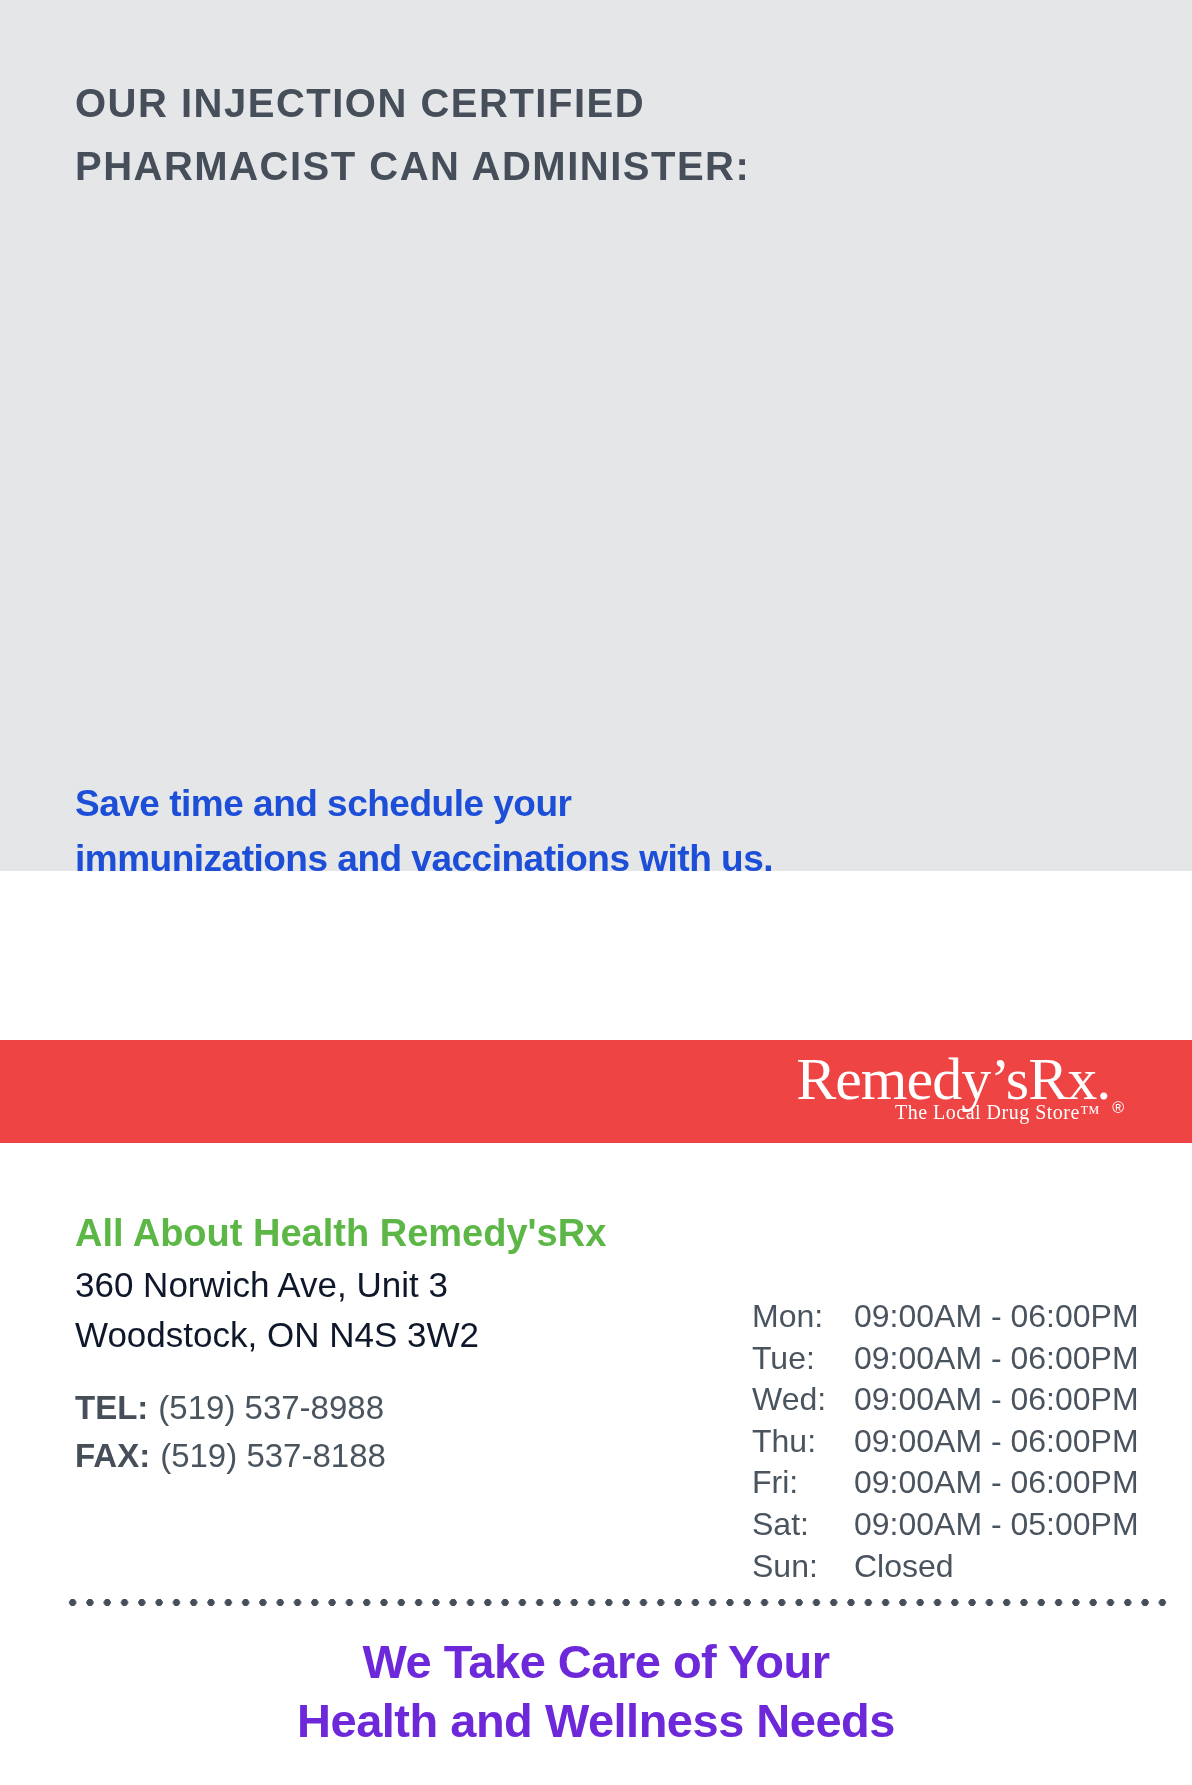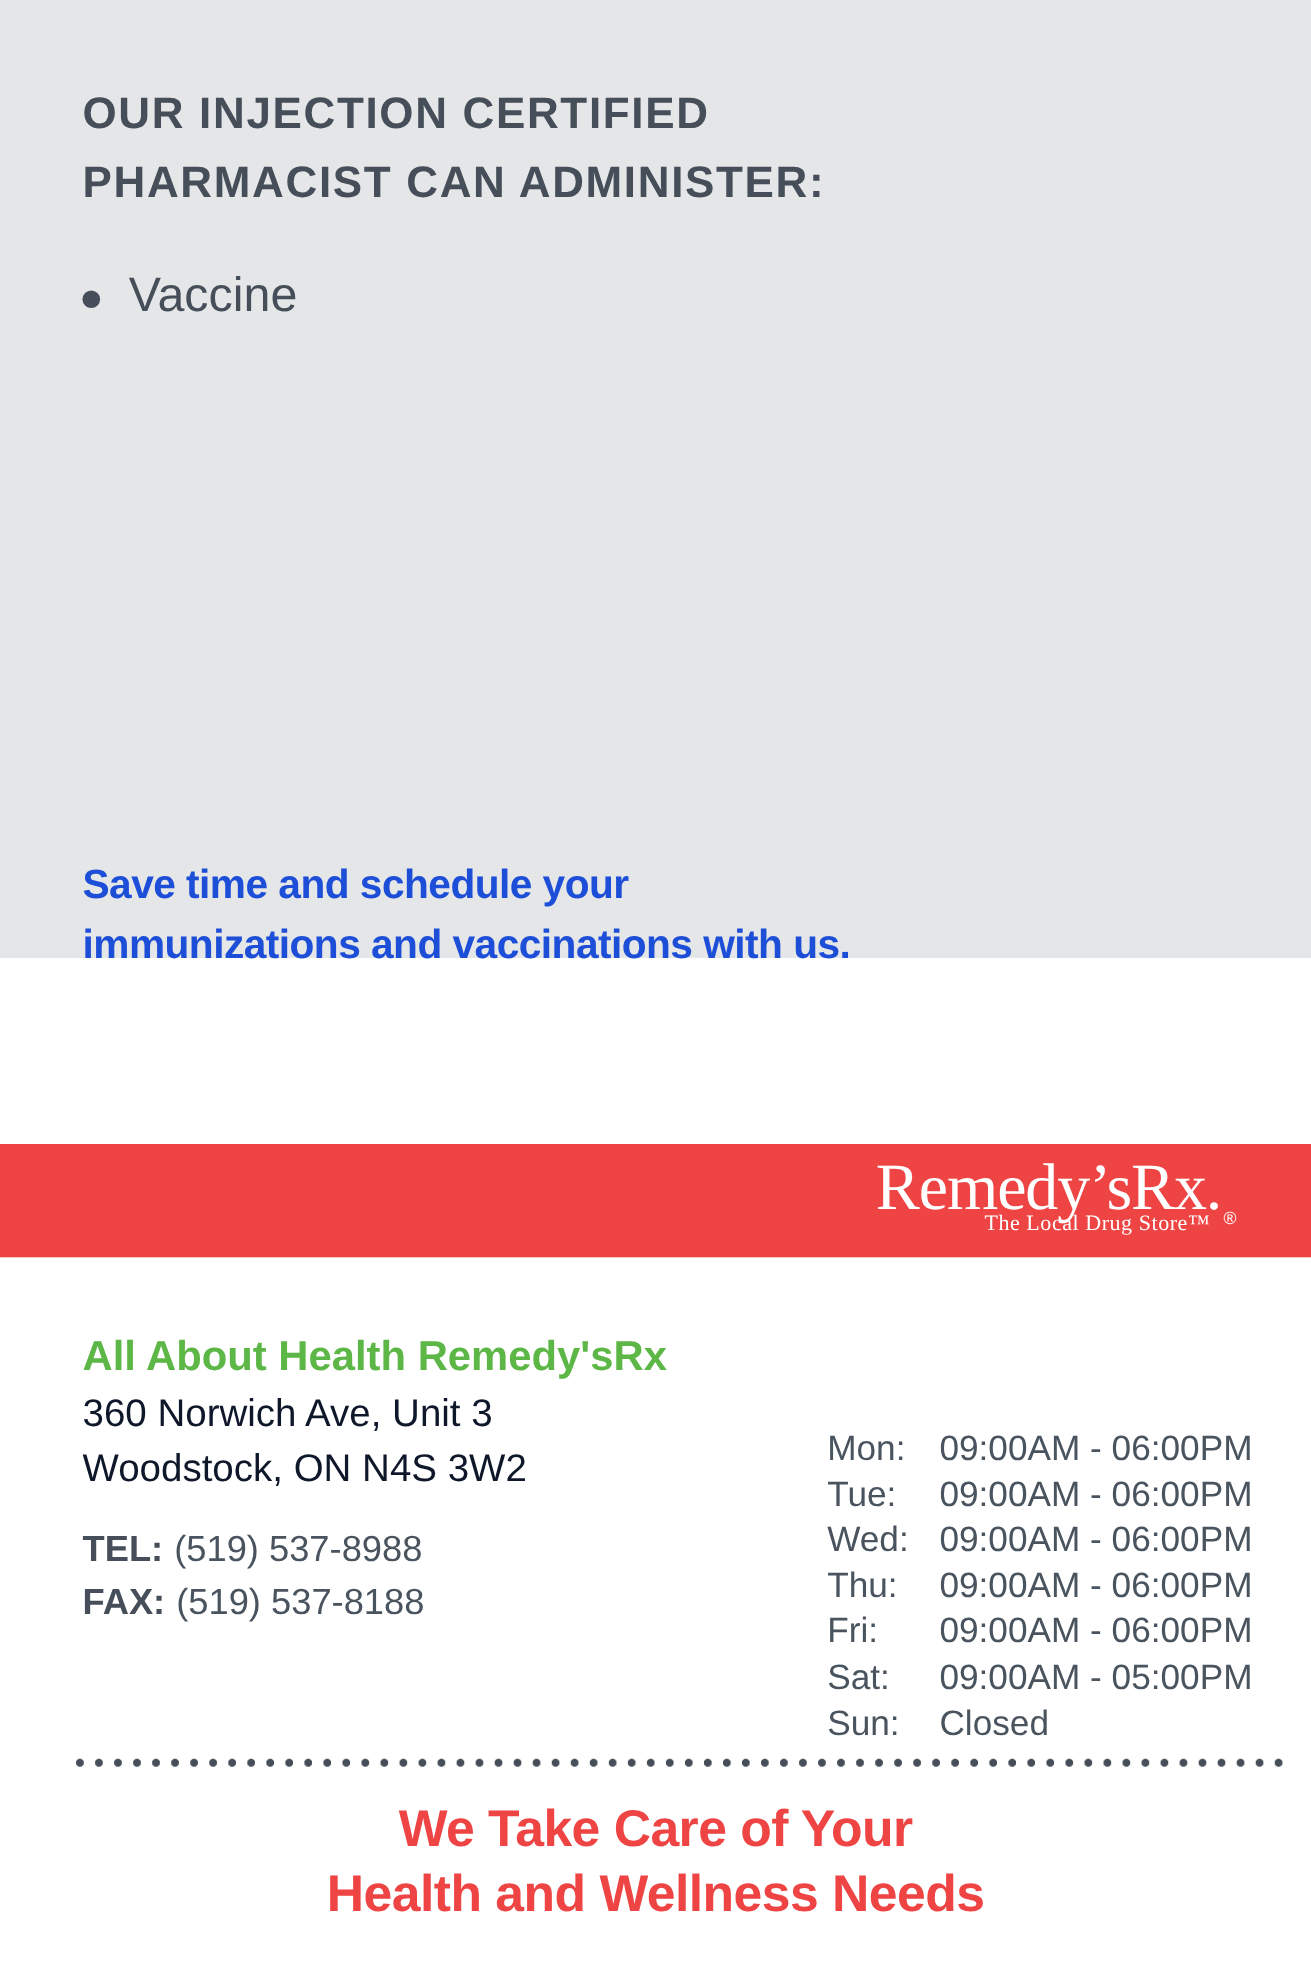--- a/index.html
+++ b/index.html
@@ -104,38 +104,34 @@
   .dotted-divider {
     position:absolute; left:64px; top:1598px;
     width:1104px; height:9px;
     background:radial-gradient(circle, #454e59 3.3px, rgba(0,0,0,0) 3.9px) left center / 17.3px 9px repeat-x;
   }
 
   .footer-tagline {
     position:absolute; left:0; top:1632px; width:1192px;
     text-align:center; font-weight:700;
     font-size:47px; line-height:59px; letter-spacing:-0.5px;
-    color:#ef4444;
+    color:#6d28d9;
   }
 </style>
 </head>
 <body>
 
 <div id="page">
 
   <div class="hero">
     <div class="hero-title">
       <span>OUR INJECTION CERTIFIED</span><br>
       <span>PHARMACIST CAN ADMINISTER:</span>
     </div>
 
-    <div class="service-row">
-      <span class="bullet-dot"></span>
-      <span class="service-label">Vaccine</span>
-    </div>
 
     <div class="hero-subtitle">
       <span>Save time and schedule your</span><br>
       <span>immunizations and vaccinations with us.</span>
     </div>
 
   </div>
 
   <div class="banner">
     <div class="logo">

